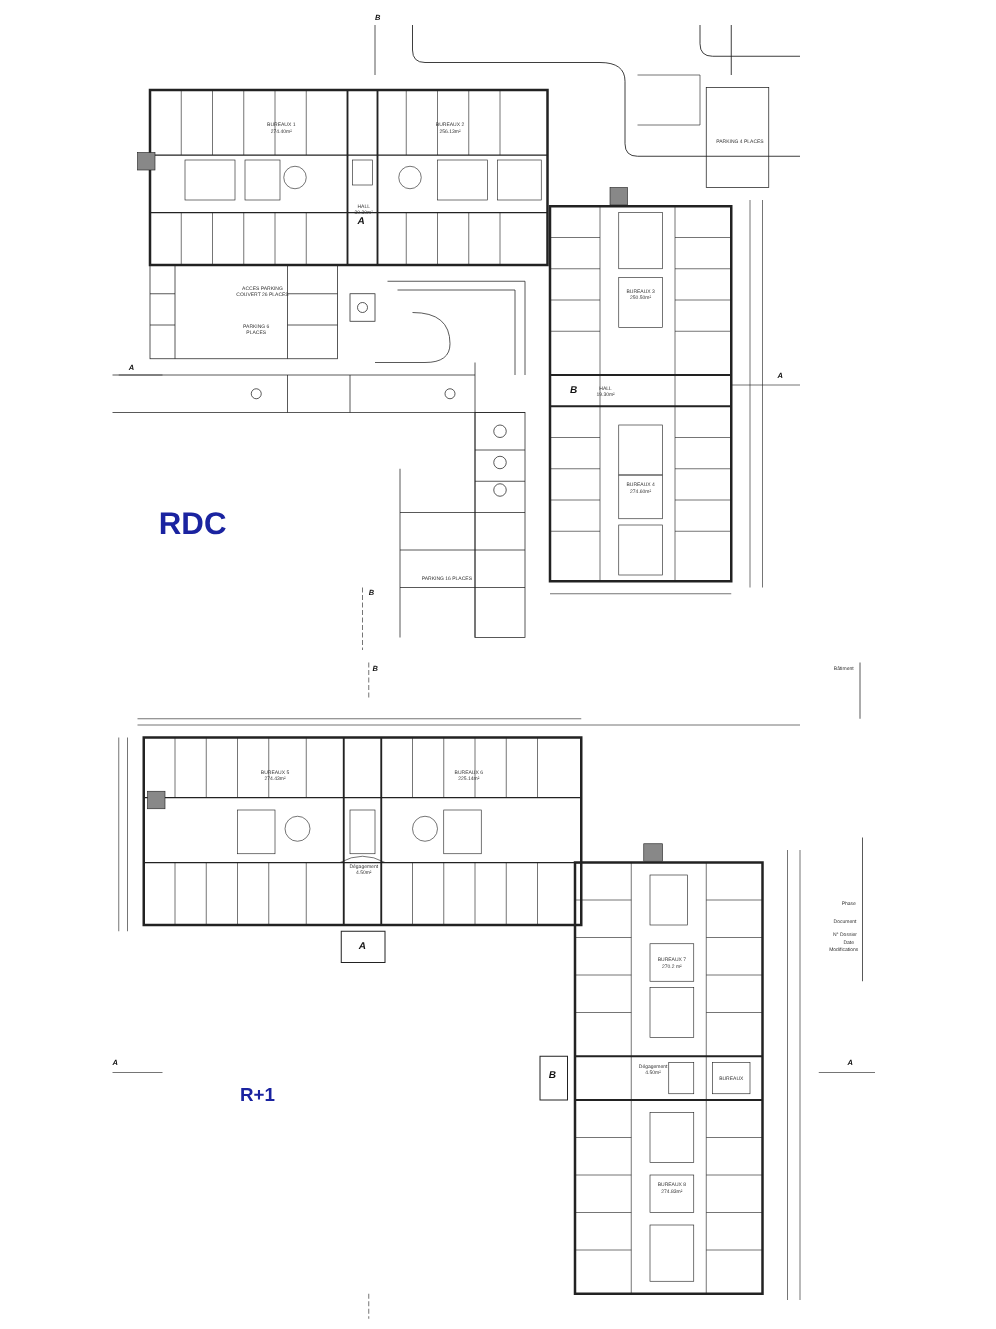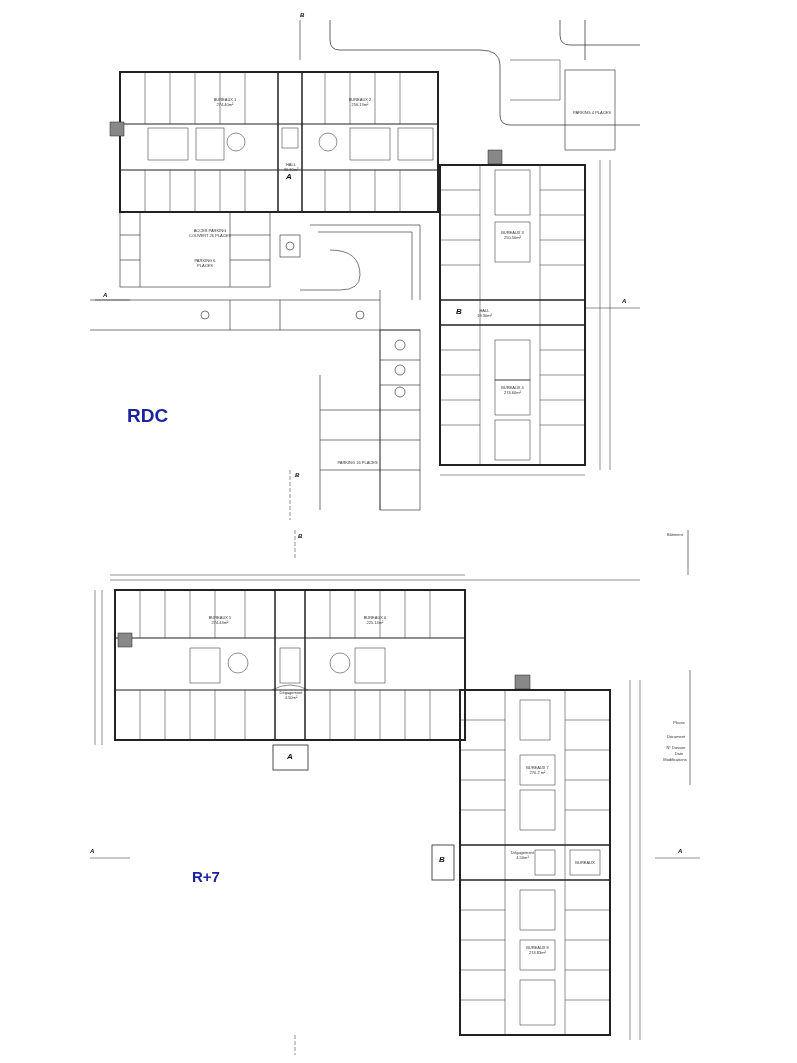--- a/index.html
+++ b/index.html
@@ -209,22 +209,22 @@
     <line x1="90" y1="858" x2="130" y2="858" stroke-width="0.5"></line>
     <line x1="655" y1="858" x2="700" y2="858" stroke-width="0.5"></line>
     <line x1="295" y1="530" x2="295" y2="560" stroke-width="0.5" stroke-dasharray="4 2"></line>
     <line x1="295" y1="1035" x2="295" y2="1055" stroke-width="0.5" stroke-dasharray="4 2"></line>
 
     <line x1="688" y1="530" x2="688" y2="575" stroke-width="0.6"></line>
     <line x1="690" y1="670" x2="690" y2="785" stroke-width="0.6"></line>
   </g>
 </svg>
 
-<div class="lvl" style="left:127px;top:405px;font-size:19px;">RDC</div>
-<div class="lvl" style="left:192px;top:868px;font-size:15px;">R+7</div>
+<div class="lvl" style="left:127px;top:405px;font-size:25px;">RDC</div>
+<div class="lvl" style="left:192px;top:868px;font-size:15px;">R+1</div>
 
 <div class="lbl" style="left:205px;top:97px;width:40px;"><span>BUREAUX 1</span><br><span>274.40m²</span></div>
 <div class="lbl" style="left:340px;top:97px;width:40px;"><span>BUREAUX 2</span><br><span>256.13m²</span></div>
 <div class="lbl" style="left:276px;top:162px;width:30px;"><span>HALL</span><br><span>30.30m²</span></div>
 <div class="lbl" style="left:495px;top:230px;width:35px;"><span>BUREAUX 3</span><br><span>250.50m²</span></div>
 <div class="lbl" style="left:472px;top:308px;width:25px;"><span>HALL</span><br><span>19.30m²</span></div>
 <div class="lbl" style="left:495px;top:385px;width:35px;"><span>BUREAUX 4</span><br><span>274.60m²</span></div>
 <div class="lbl" style="left:185px;top:228px;width:50px;">ACCES PARKING COUVERT 26 PLACES</div>
 <div class="lbl" style="left:190px;top:258px;width:30px;">PARKING 6 PLACES</div>
 <div class="lbl" style="left:572px;top:110px;width:40px;">PARKING 4 PLACES</div>

